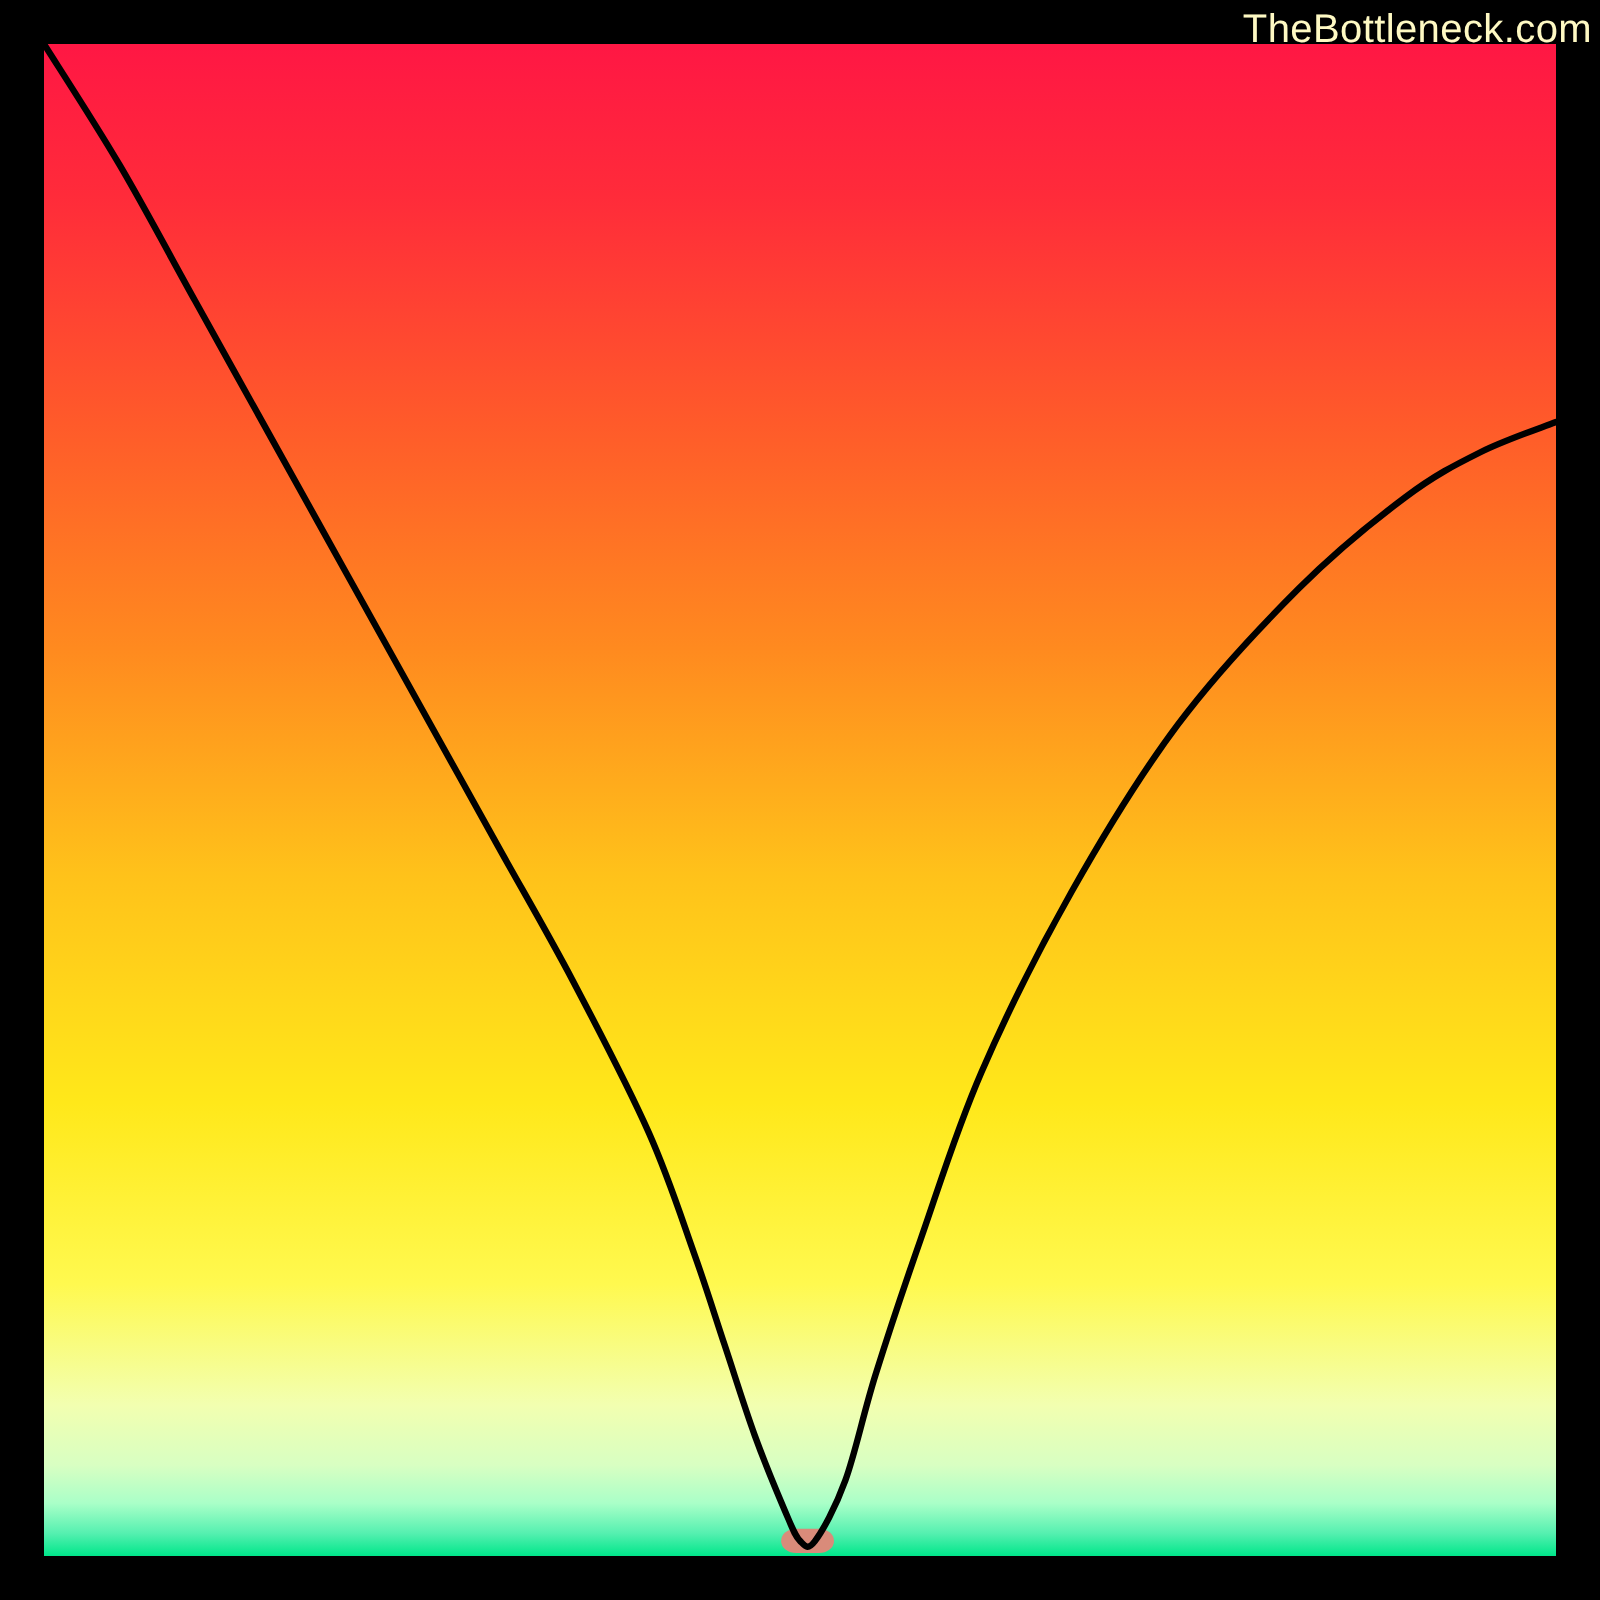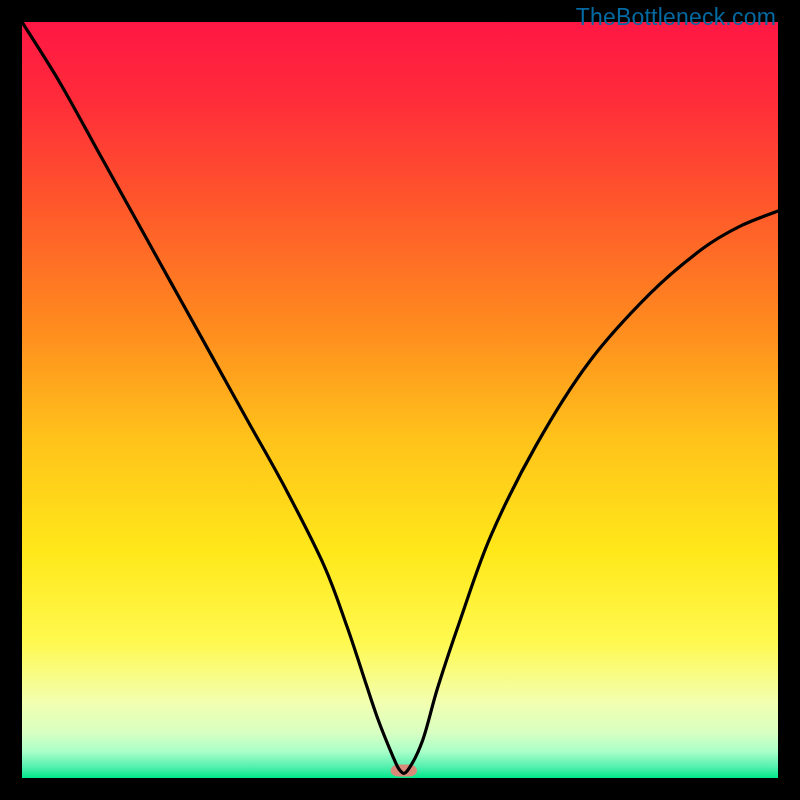--- a/index.html
+++ b/index.html
@@ -20,23 +20,23 @@
   .plot-area {
     position: absolute;
     left: 22px;
     top: 22px;
     width: 756px;
     height: 756px;
   }
   .watermark {
     position: absolute;
     top: 4px;
-    right: 24px;
-    color: #0369a1;
-    font-size: 23px;
+    right: 4px;
+    color: #fef9c3;
+    font-size: 20px;
     font-weight: 500;
     font-family: Arial, Helvetica, sans-serif;
     letter-spacing: 0.2px;
   }
   svg { display: block; }
 </style>
 </head>
 <body>
 
 <div class="frame">

